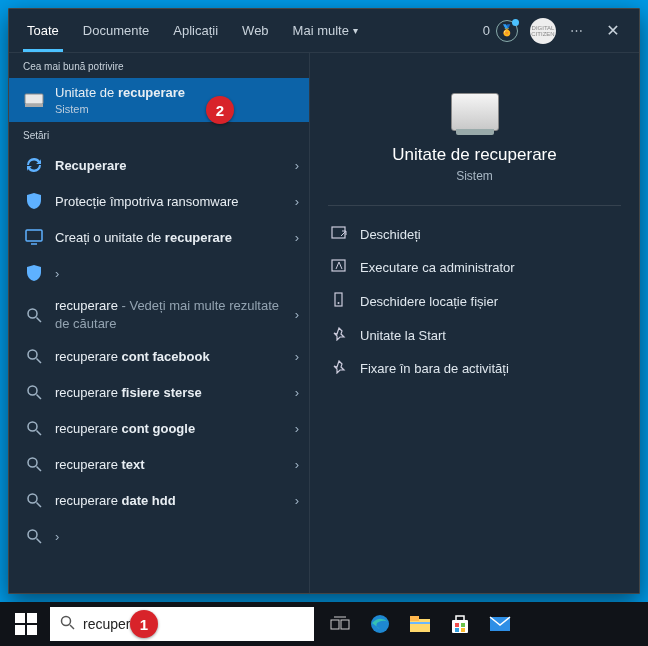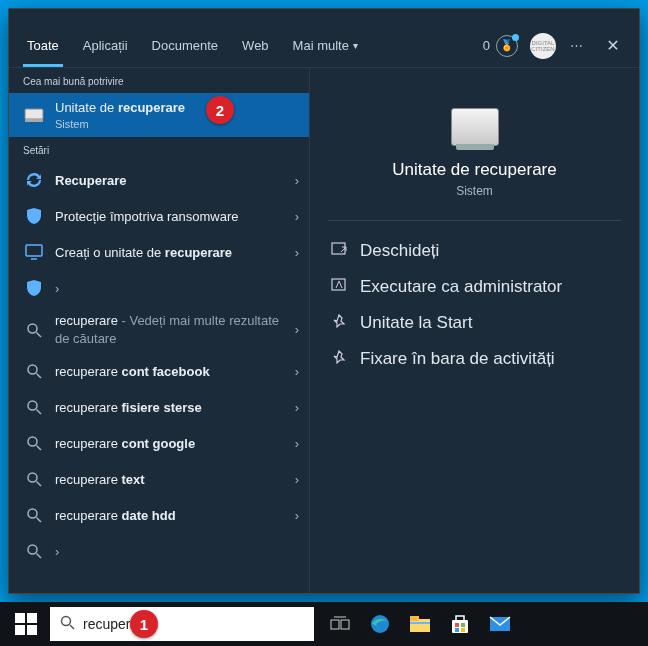--- a/index.html
+++ b/index.html
@@ -22,21 +22,20 @@
     display: flex;
     flex-direction: column;
     box-shadow: 0 8px 24px rgba(0,0,0,0.5);
   }
   .tabs {
     display: flex;
     align-items: center;
     height: 44px;
     padding: 0 6px;
     border-bottom: 1px solid #2c3a48;
-    margin-top: 15px;
   }
   .tab {
     padding: 0 12px;
     height: 100%;
     display: flex;
     align-items: center;
     color: #c8d2db;
     cursor: pointer;
     position: relative;
     font-size: 13px;
@@ -112,21 +111,21 @@
   }
   .preview-icon::after {
     content:""; position:absolute; bottom:-5px; left:4px; right:4px; height:6px;
     background:#9aa; border-radius:0 0 2px 2px;
   }
   .preview-title { text-align:center; font-size:17px; color:#fff; font-weight:400;}
   .preview-sub { text-align:center; font-size:12px; color:#a9b8c5; margin-top:4px;}
   .divider { height:1px; background:#35424f; margin:22px 0 12px;}
   .action {
     display:flex; align-items:center; gap:12px;
-    padding: 8px 2px; cursor:pointer; color:#dfe7ee; font-size:17px;
+    padding: 8px 2px; cursor:pointer; color:#dfe7ee; font-size:13px;
   }
   .action .aicon { width:18px; text-align:center; color:#9fb3c5;}
   
   .taskbar {
     position:absolute; bottom:0; left:0; right:0; height:44px;
     background:#101318; display:flex; align-items:center;
     padding:0 4px;
   }
   .start-btn {
     width:44px; height:44px; display:flex; align-items:center; justify-content:center; cursor:pointer;
@@ -154,22 +153,22 @@
     z-index:50;
   }
   .left::-webkit-scrollbar{width:0}
 </style>
 </head>
 <body>
 
 <div class="search-panel">
   <div class="tabs" id="tabs-bar">
       <div class="tab active">Toate</div>
+      <div class="tab">Documente</div>
       <div class="tab">Aplicații</div>
-      <div class="tab">Documente</div>
       <div class="tab">Web</div>
       <div class="tab">Mai multe<span class="chev">▾</span></div>
     <div class="spacer"></div>
     <div class="rewards">
       <span>0</span>
       <span class="medal">🏅</span>
     </div>
     <div class="avatar">DIGITAL CITIZEN</div>
     <div class="more">⋯</div>
     <div class="close-b">✕</div>
@@ -320,20 +319,27 @@
             <span>Deschideți</span>
           </div>
           <div class="action">
             <span class="aicon"><svg width="16" height="14">
                 <rect x="1" y="1" width="13" height="11" fill="none" stroke="#ccd" stroke-width="1.2"></rect>
                 <path d="M5 10 8 3 11 10" fill="none" stroke="#ccd"></path>
               </svg></span>
             <span>Executare ca administrator</span>
           </div>
           <div class="action">
+            <span class="aicon"><svg width="16" height="16">
+                <rect x="4" y="1" width="7" height="13" fill="none" stroke="#ccd" stroke-width="1.2"></rect>
+                <circle cx="7.5" cy="11" r="1" fill="#ccd"></circle>
+              </svg></span>
+            <span>Deschidere locație fișier</span>
+          </div>
+          <div class="action">
             <span class="aicon"><svg width="14" height="14">
                 <path d="M7 1l3 3-1 3 3 3-4 0-3 3 0-4-3-3 3 1z" fill="none" stroke="#ccd" stroke-width="1.2"></path>
               </svg></span>
             <span>Unitate la Start</span>
           </div>
           <div class="action">
             <span class="aicon"><svg width="14" height="14">
                 <path d="M7 1l3 3-1 3 3 3-4 0-3 3 0-4-3-3 3 1z" fill="none" stroke="#ccd" stroke-width="1.2"></path>
               </svg></span>
             <span>Fixare în bara de activități</span>

